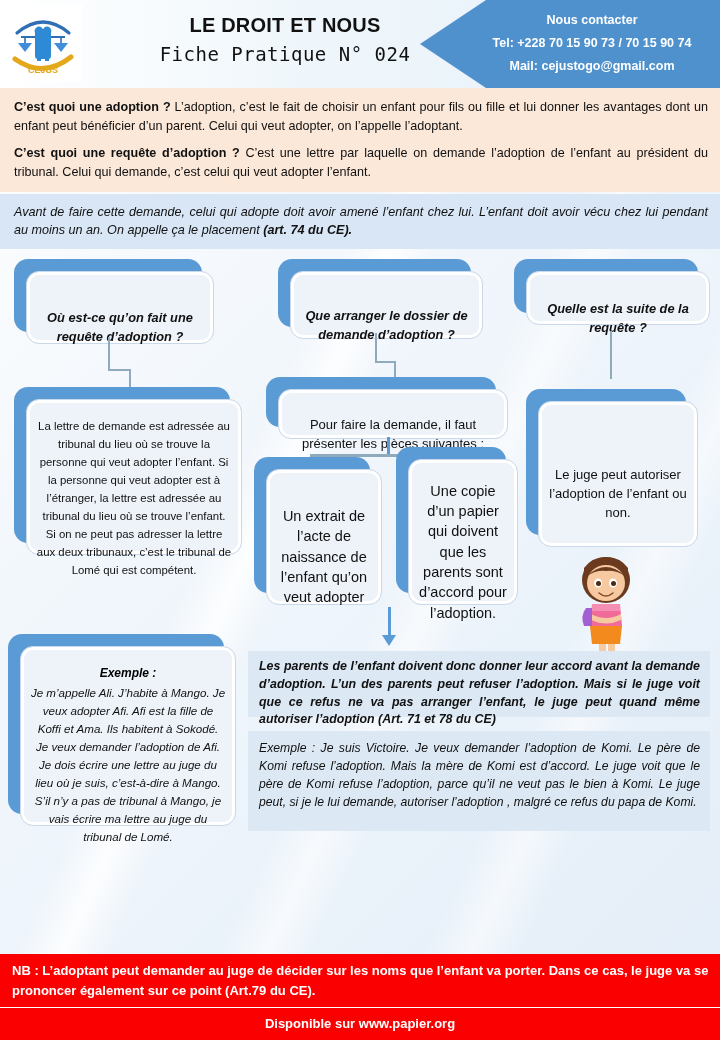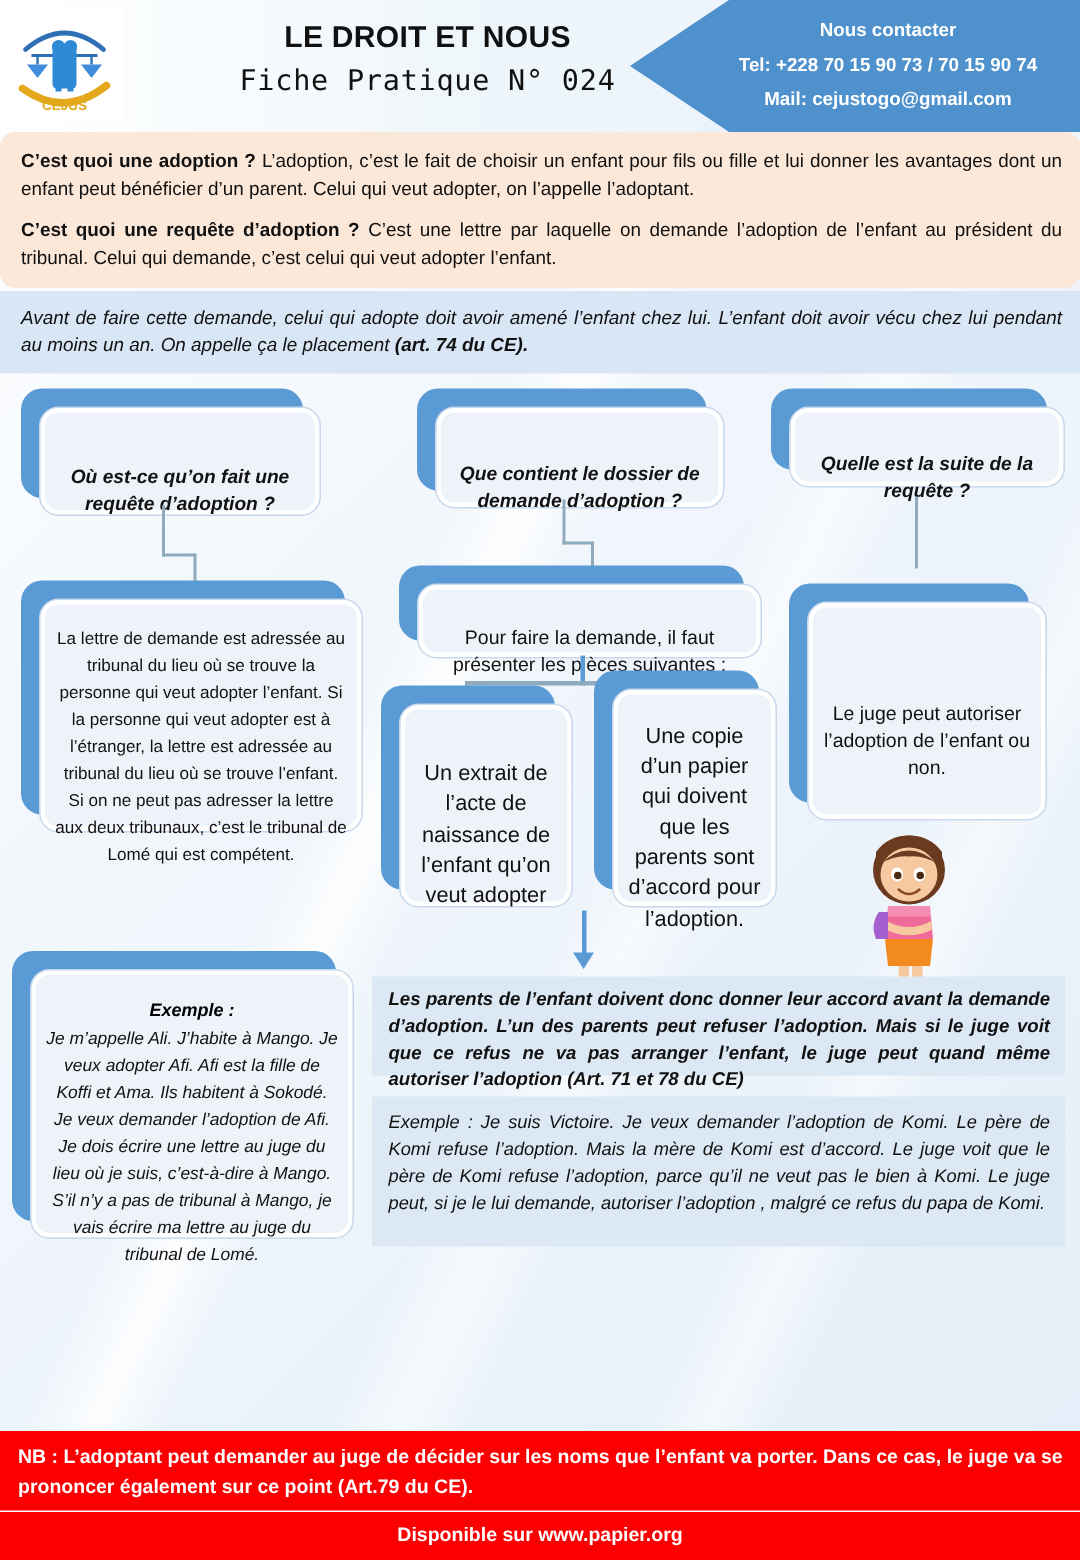--- a/index.html
+++ b/index.html
@@ -79,21 +79,20 @@
     display: flex; align-items: center; justify-content: center;
   }
   .red-bar-text {
     color: #ffffff; font-weight: bold; font-size: 22px; letter-spacing: .3px;
   }
 
   
   .intro-peach {
     background: #fce8d9;
     padding: 10px 12px 10px 14px;
-    border-radius: 10px;
   }
   .intro-peach p { font-size: 12.6px; line-height: 1.48; color: #111; text-align: justify; }
   .intro-peach p + p { margin-top: 9px; }
   .intro-peach b { font-weight: bold; }
 
   .intro-blue {
     background: #d8e6f5;
     padding: 9px 12px 9px 14px;
     margin-top: 2px;
   }
@@ -242,21 +241,21 @@
         <div class="card-inner">
           <span class="q-text">Où est-ce qu’on fait une requête d’adoption ?</span>
         </div>
       </div>
     </div>
 
     <div class="fbox" style="left:278px; top:10px; width:205px; height:80px;">
       <div class="plate"></div>
       <div class="card">
         <div class="card-inner">
-          <span class="q-text">Que contient le dossier de demande d’adoption ?</span>
+          <span class="q-text">Que arranger le dossier de demande d’adoption ?</span>
         </div>
       </div>
     </div>
 
     <div class="fbox" style="left:514px; top:10px; width:196px; height:66px;">
       <div class="plate"></div>
       <div class="card">
         <div class="card-inner">
           <span class="q-text">Quelle est la suite de la requête ?</span>
         </div>

